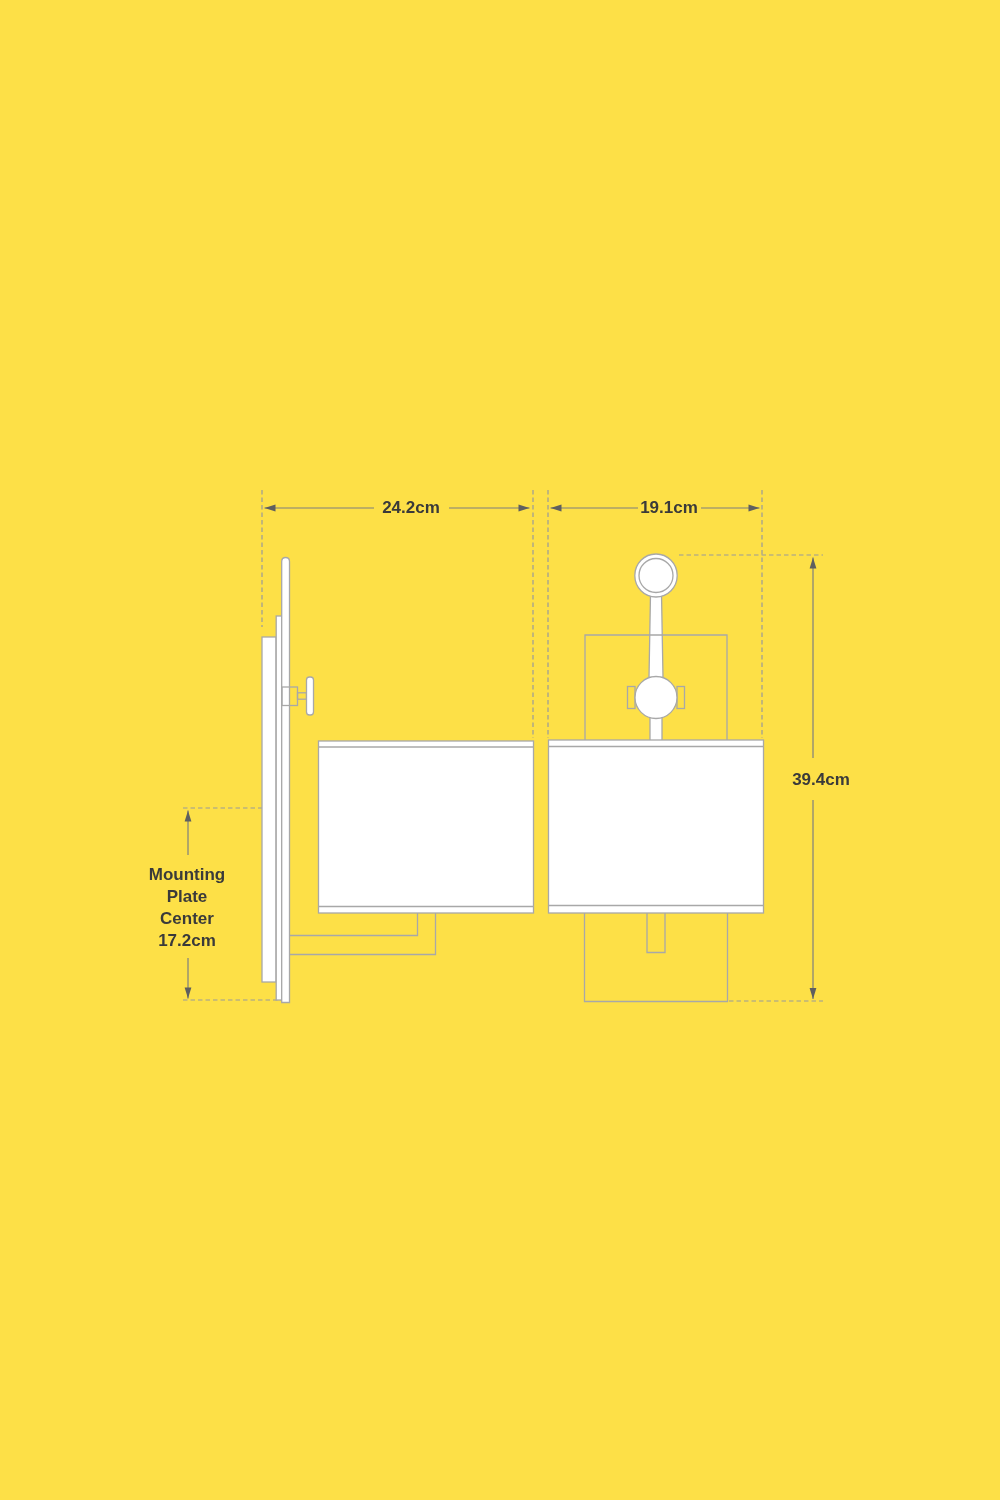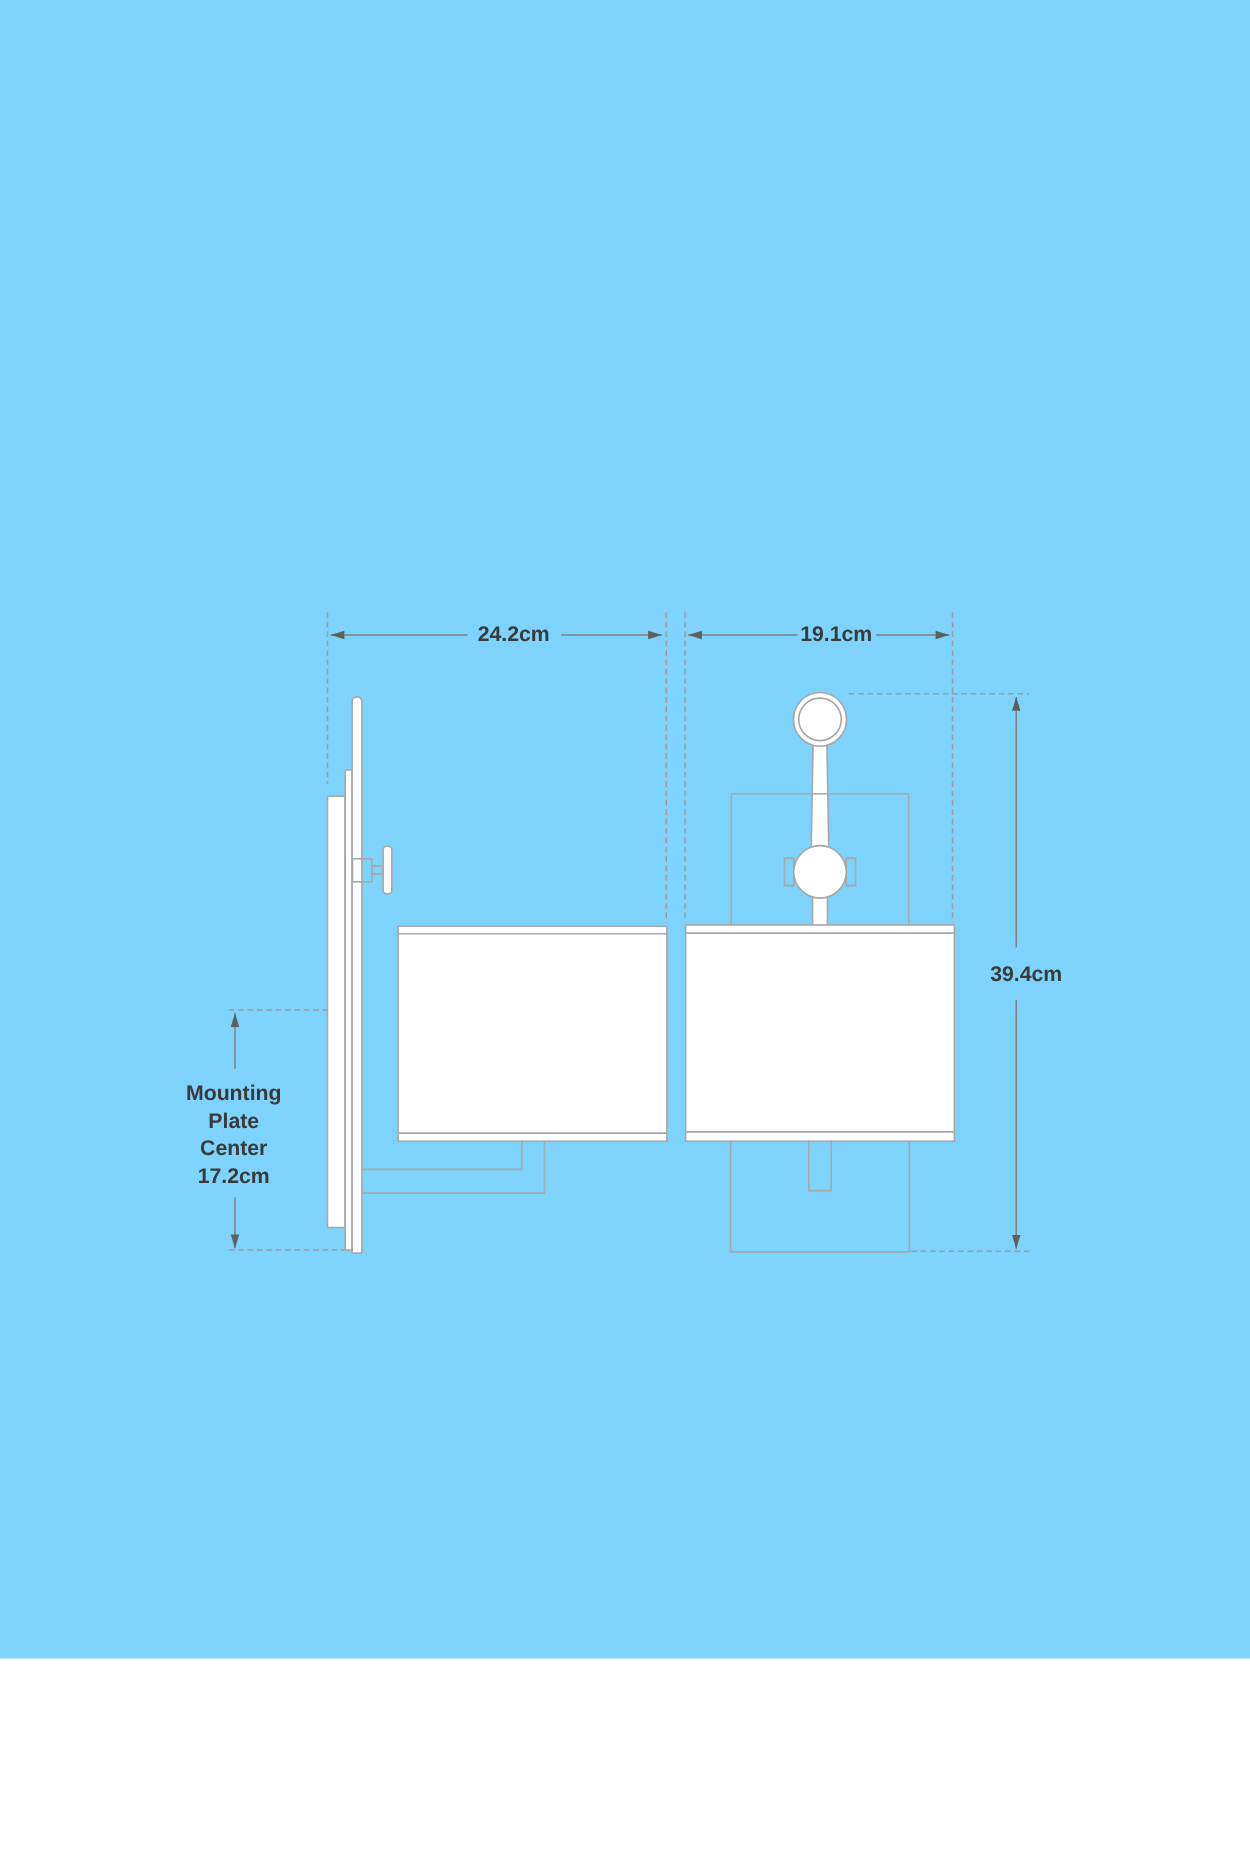--- a/index.html
+++ b/index.html
@@ -3,22 +3,22 @@
 <meta charset="utf-8">
 <style>
   html, body {
     margin: 0;
     padding: 0;
     background: #ffffff;
   }
   .canvas {
     position: relative;
     width: 1000px;
-    height: 1327px;
-    background: #7dd3fc;
+    height: 1500px;
+    background: #fde047;
     overflow: hidden;
     font-family: "Liberation Sans", "DejaVu Sans", sans-serif;
   }
   svg { position: absolute; left: 0; top: 0; }
 
   
   .draw {
     stroke: #a8a8a8;
     stroke-width: 1.3;
     fill: none;

